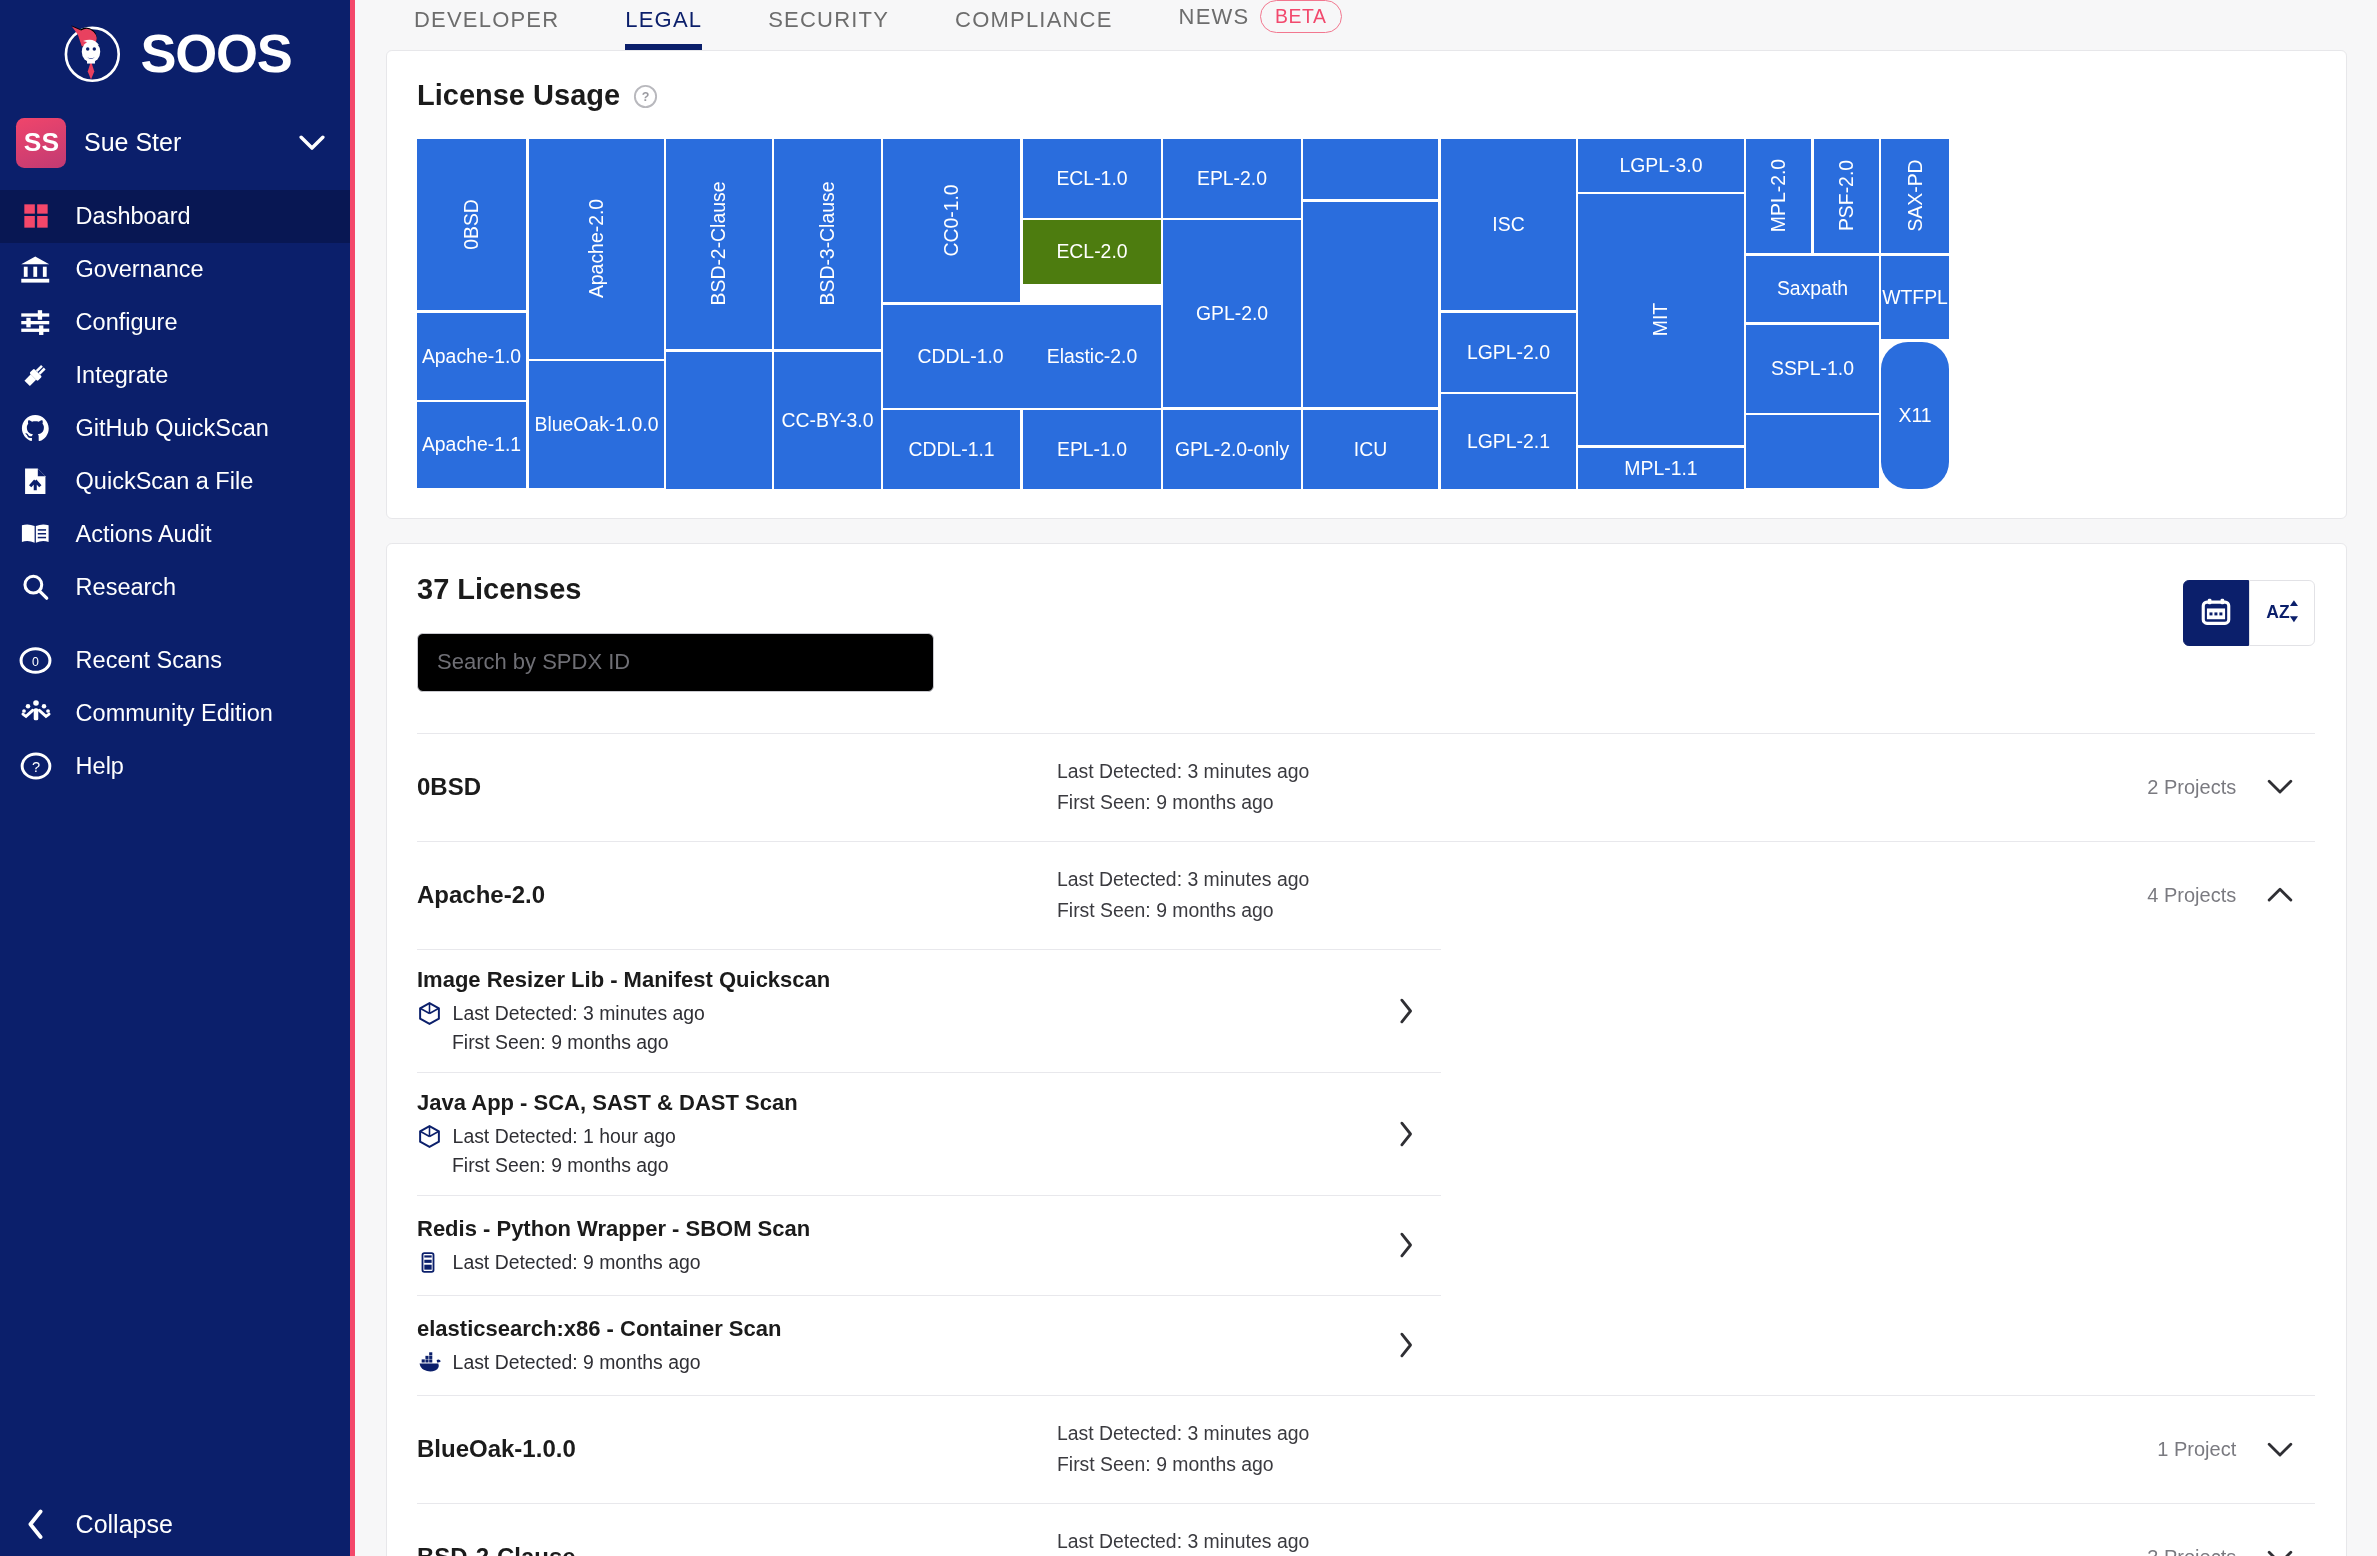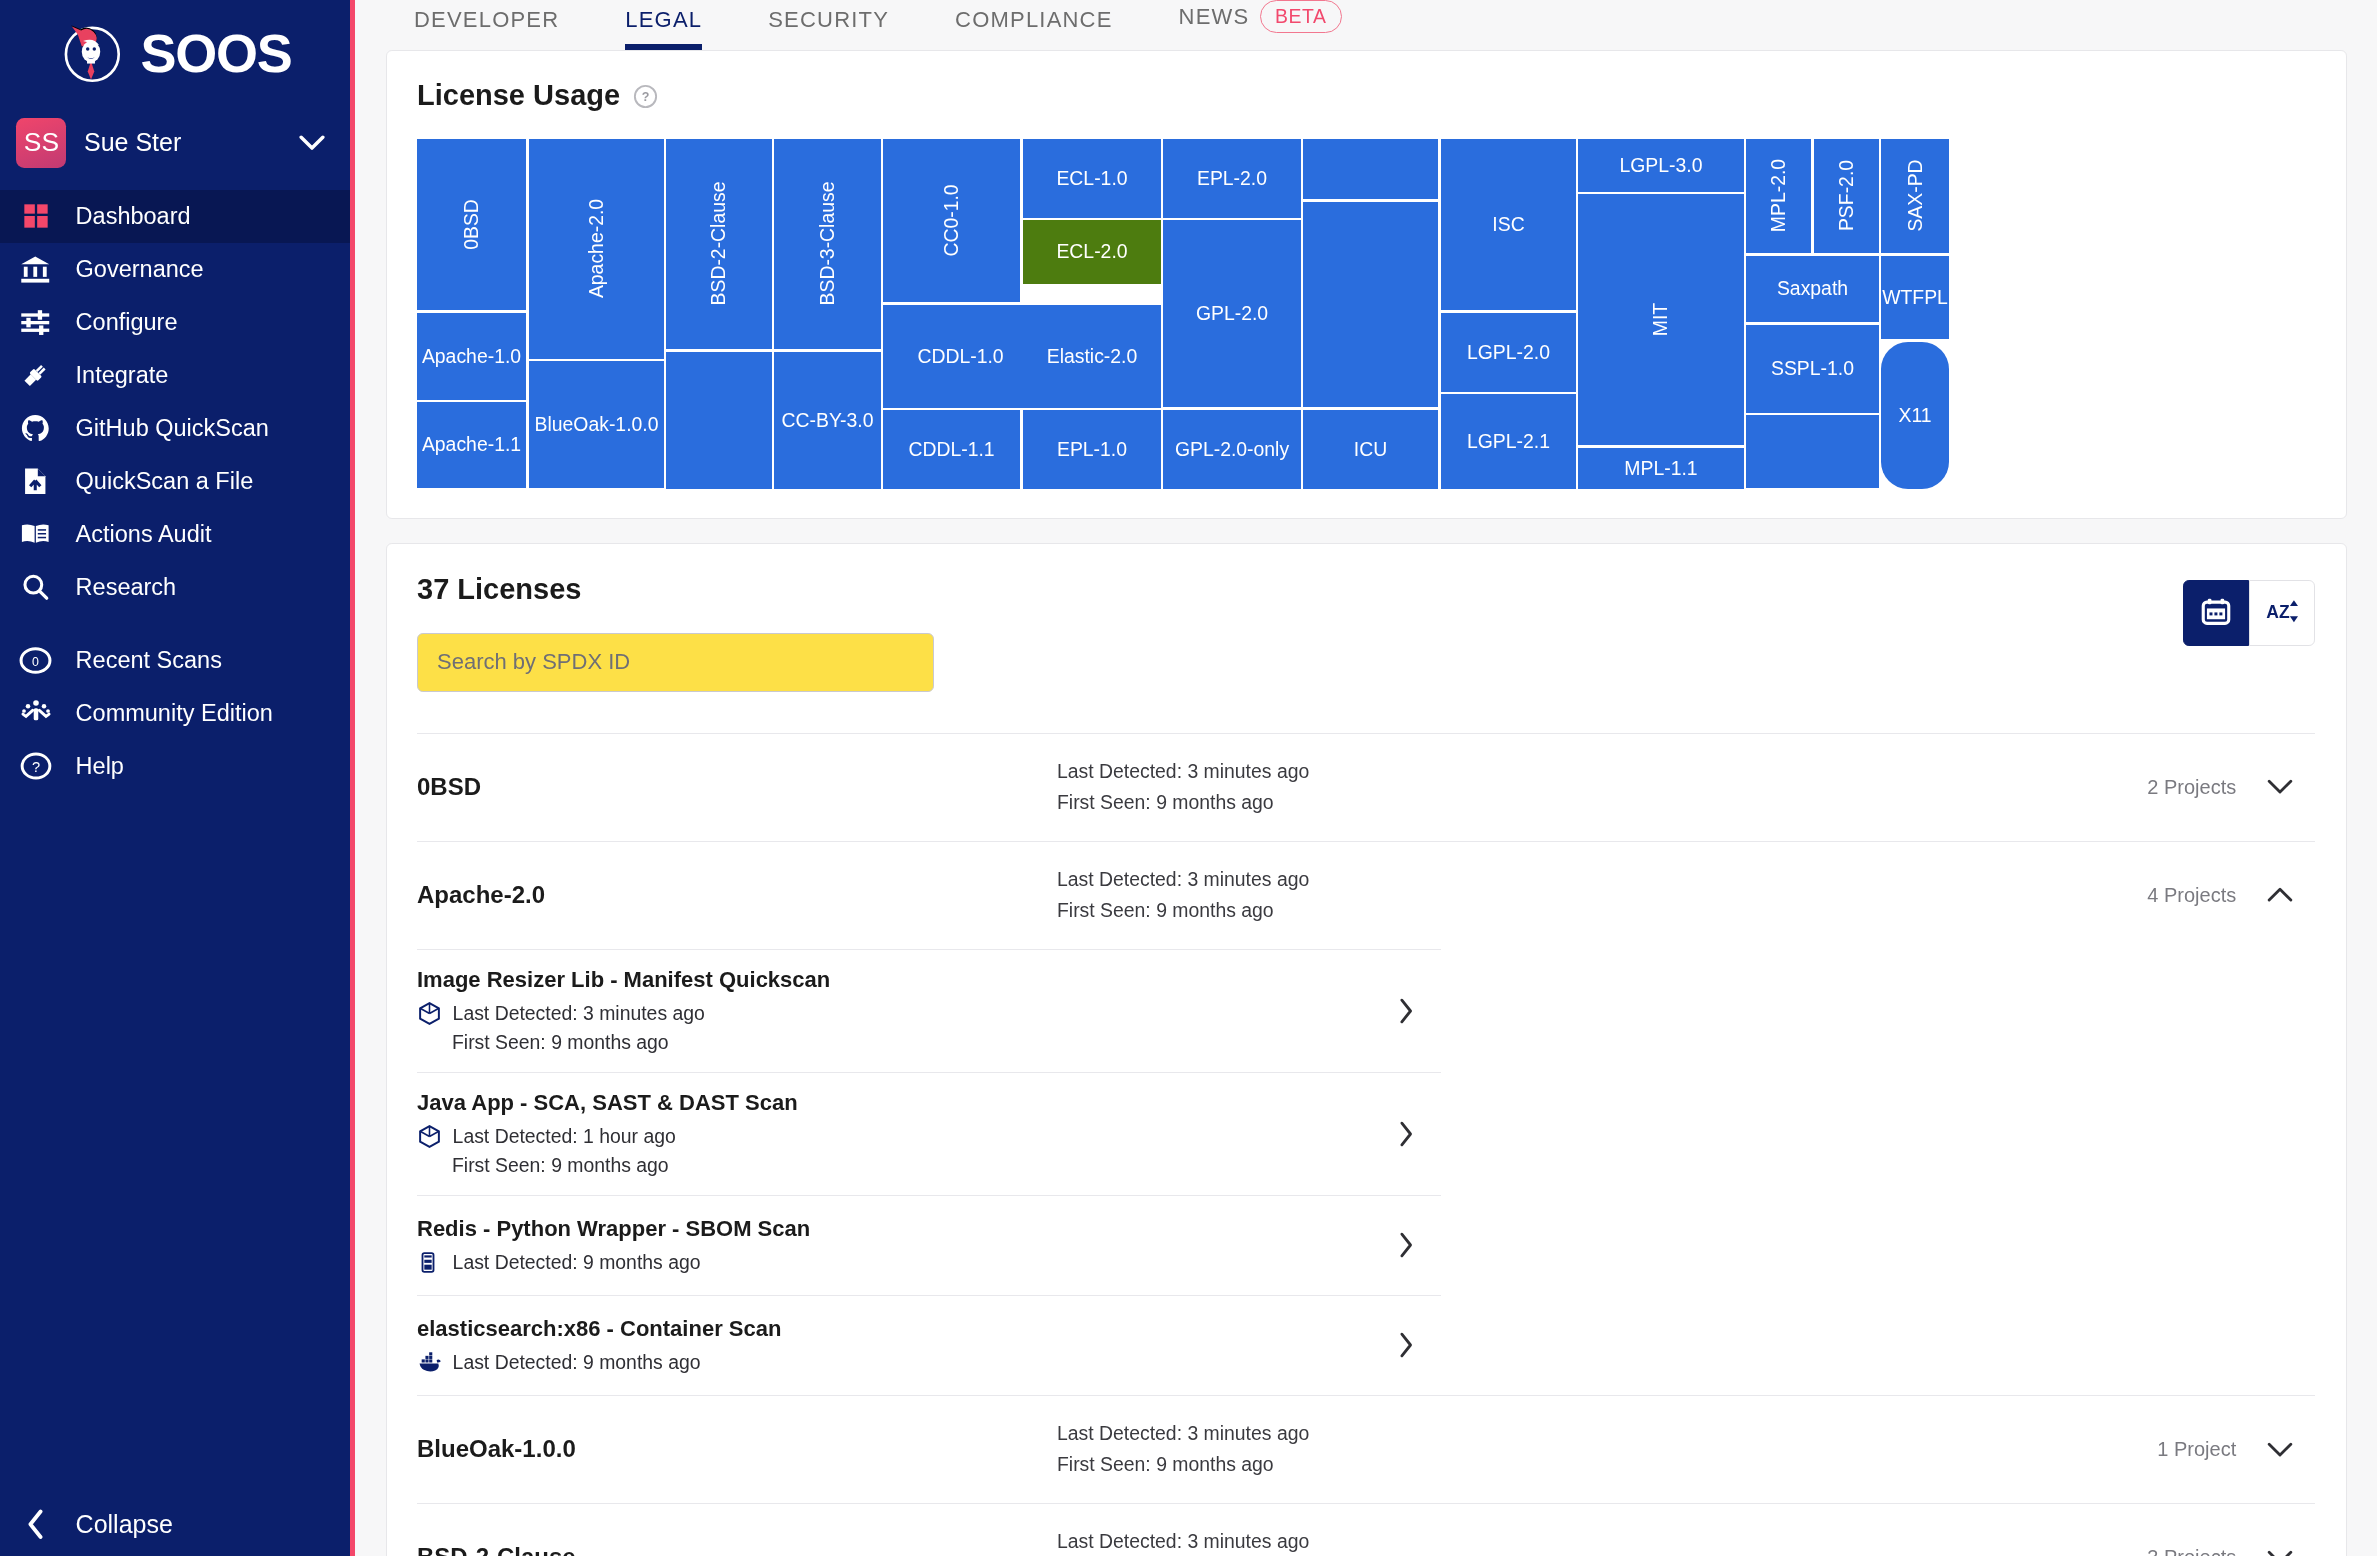--- a/index.html
+++ b/index.html
@@ -29,21 +29,21 @@
   .user-row {
     height: 73px;
     display: flex;
     align-items: center;
     padding: 0 25px 0 16.4px;
     gap: 17.6px;
   }
   .avatar {
     width: 50px; height: 50px; border-radius: 8.2px;
     background: linear-gradient(160deg, #f0456b 0%, #c13a73 100%);
-    color: #fff; font-size: 26.4px; font-weight: 400;
+    color: #fff; font-size: 26.4px; font-weight: 700;
     display: flex; align-items: center; justify-content: center;
     flex: 0 0 50px;
   }
   .user-name { color:#fff; font-size: 25px; flex: 1; }
   .chev-down-white { width: 26px; height: 15.3px; }
 
   .nav { margin-top: 10.6px; }
   .nav-item {
     height: 53px; display: flex; align-items: center;
     padding-left: 17.6px; gap: 22px; cursor: pointer;
@@ -106,21 +106,21 @@
   .tm-label.vert { transform: rotate(-90deg); }
 
   
   .card-lic { padding: 29px 30.5px 0 30.5px; }
   .lic-head { display:flex; align-items: flex-start; justify-content: space-between; }
   .lic-count { font-size: 29px; font-weight: 700; }
   .search-box {
     margin-top: 27px; width: 517px; height: 59px;
     border: 1.2px solid #c9c9cf; border-radius: 5.9px;
     display: flex; align-items: center; padding: 0 19px;
-    font-size: 22px; color: #6f6f75; background: #fde047;
+    font-size: 22px; color: #6f6f75; background: #000000;
   }
   .sort-group { display: flex; margin-top: 7px; }
   .sort-btn {
     width: 66px; height: 66px; border: 1.2px solid #e2e2e6;
     display: flex; align-items: center; justify-content: center; cursor: pointer;
     background: #fff;
   }
   .sort-btn.first { border-radius: 5.9px 0 0 5.9px; background: #0b1f6b; border-color: #0b1f6b; }
   .sort-btn.last { border-radius: 0 5.9px 5.9px 0; }
 

